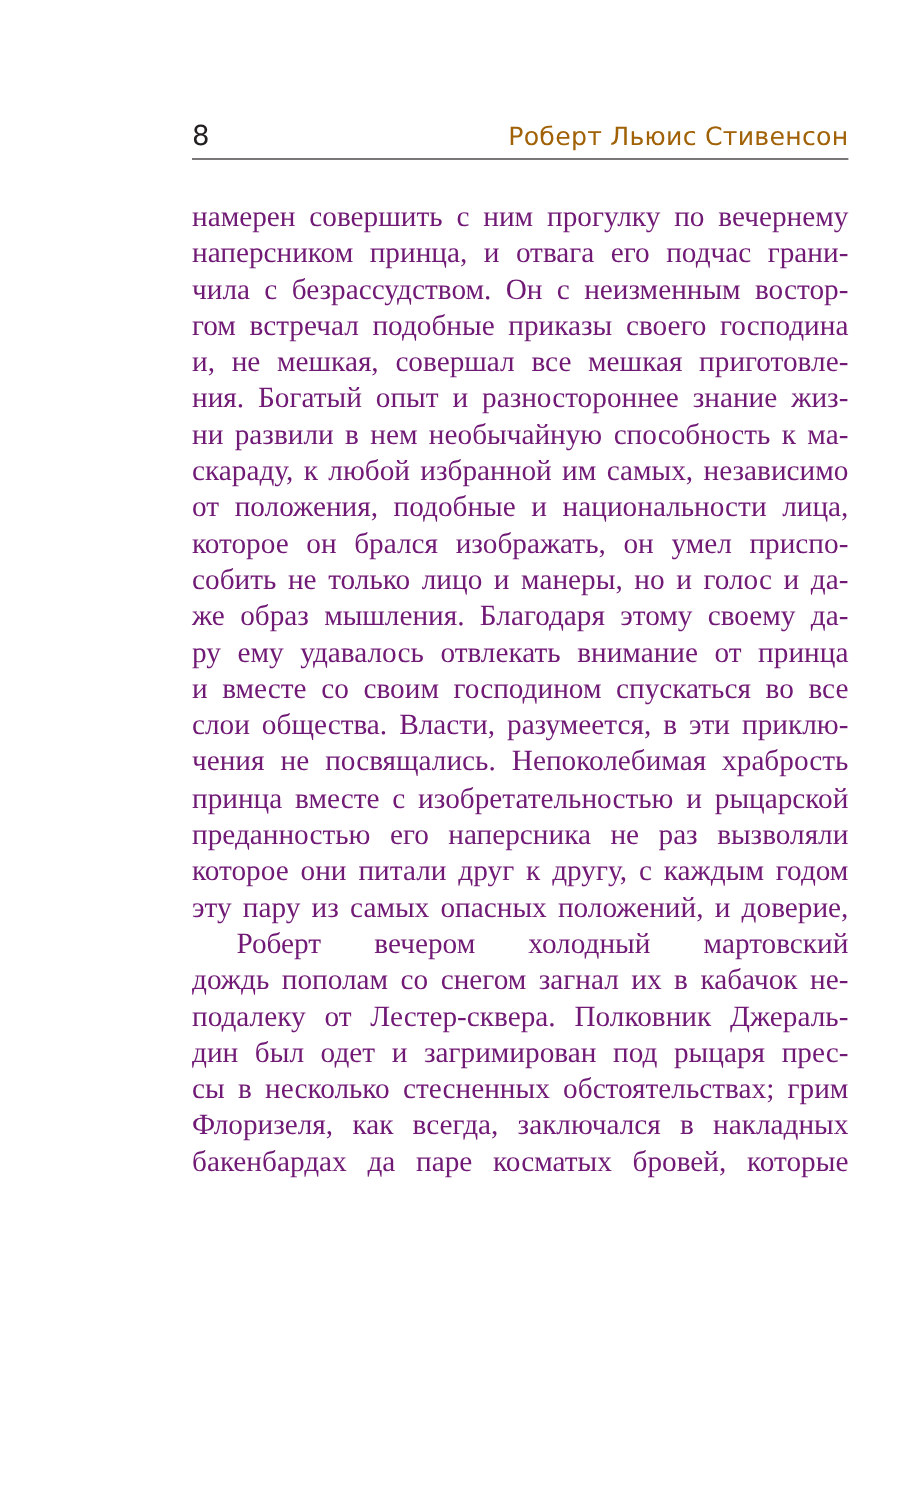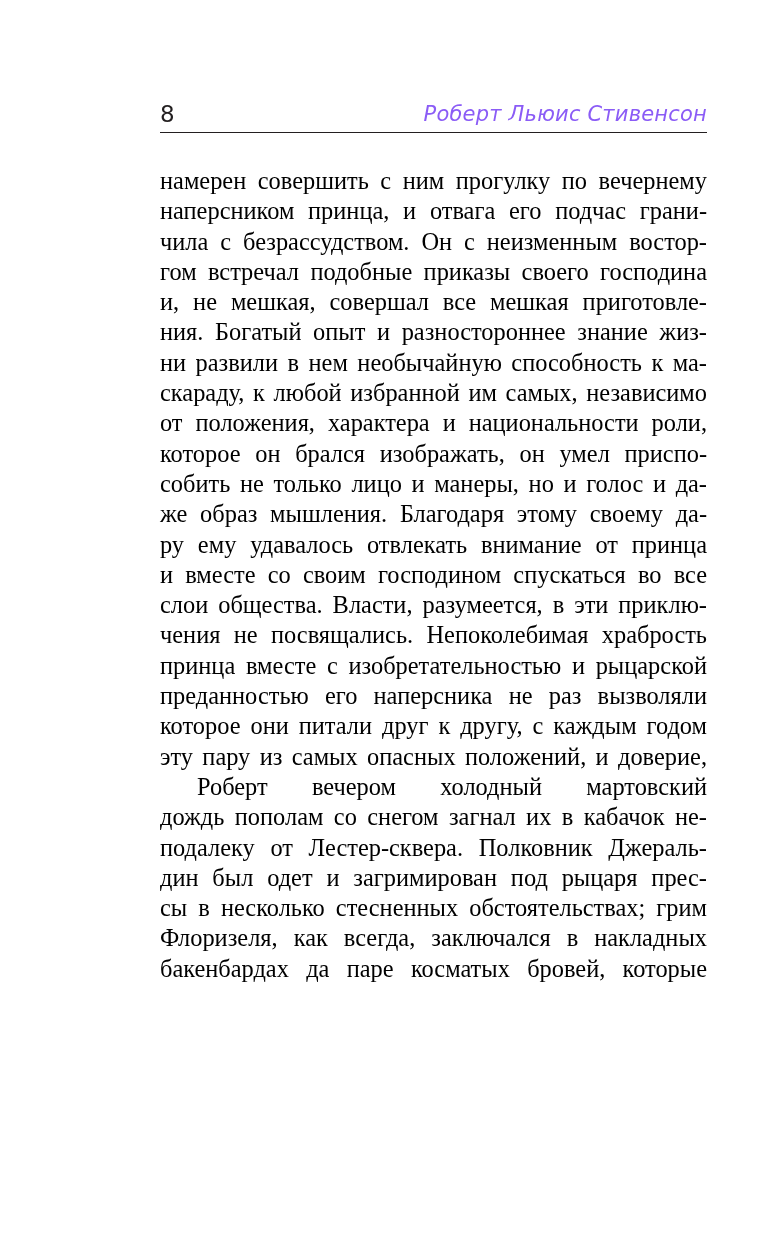--- a/index.html
+++ b/index.html
@@ -36,35 +36,34 @@
       font-family: "DejaVu Sans", sans-serif;
       font-size: 23px;
       line-height: 28px;
       color: #231f20;
     }
     .author {
       position: absolute;
       right: 0;
       top: 2px;
       font-family: "DejaVu Sans", sans-serif;
-      font-style: italic;
       font-size: 21px;
       line-height: 28px;
-      color: #8b5cf6;
+      color: #a16207;
       letter-spacing: 0.2px;
     }
     .body-text {
       position: absolute;
       left: 0;
       top: 166px;
       width: 547px;
       font-family: "Liberation Serif", serif;
       font-size: 24.4px;
       line-height: 30.3px;
-      color: #000000;
+      color: #701a75;
     }
     .line {
       display: block;
       height: 30.3px;
       white-space: nowrap;
       text-align: justify;
       text-align-last: justify;
     }
     .line.last {
       text-align-last: left;
@@ -86,21 +85,21 @@
   <div class="body-text">
     <div>
       <span class="line">намерен совершить с ним прогулку по вечернему</span>
       <span class="line">наперсником принца, и отвага его подчас грани-</span>
       <span class="line">чила с безрассудством. Он с неизменным востор-</span>
       <span class="line">гом встречал подобные приказы своего господина</span>
       <span class="line">и, не мешкая, совершал все мешкая приготовле-</span>
       <span class="line">ния. Богатый опыт и разностороннее знание жиз-</span>
       <span class="line">ни развили в нем необычайную способность к ма-</span>
       <span class="line">скараду, к любой избранной им самых, независимо</span>
-      <span class="line">от положения, характера и национальности роли,</span>
+      <span class="line">от положения, подобные и национальности лица,</span>
       <span class="line">которое он брался изображать, он умел приспо-</span>
       <span class="line">собить не только лицо и манеры, но и голос и да-</span>
       <span class="line">же образ мышления. Благодаря этому своему да-</span>
       <span class="line">ру ему удавалось отвлекать внимание от принца</span>
       <span class="line">и вместе со своим господином спускаться во все</span>
       <span class="line">слои общества. Власти, разумеется, в эти приклю-</span>
       <span class="line">чения не посвящались. Непоколебимая храбрость</span>
       <span class="line">принца вместе с изобретательностью и рыцарской</span>
       <span class="line">преданностью его наперсника не раз вызволяли</span>
       <span class="line">которое они питали друг к другу, с каждым годом</span>

